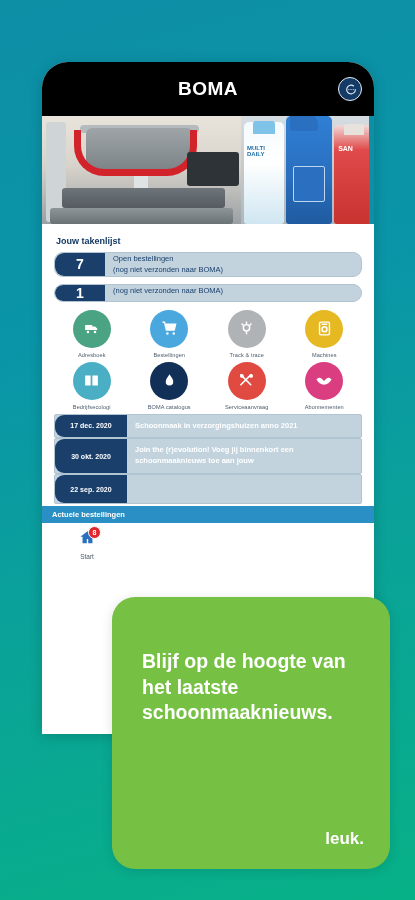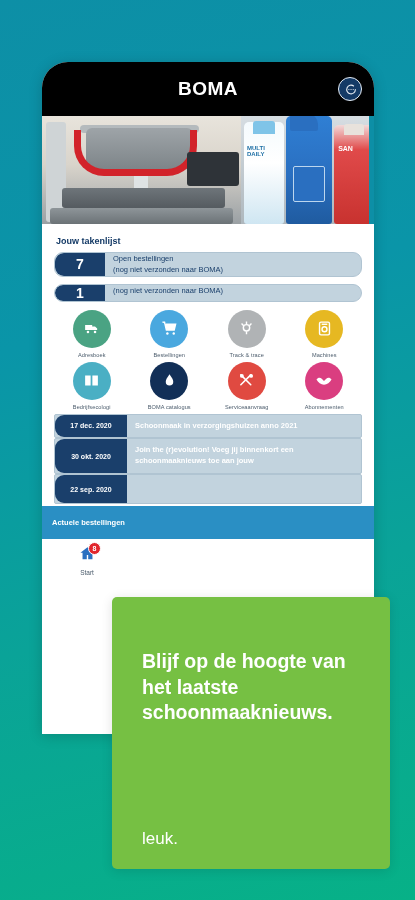--- a/index.html
+++ b/index.html
@@ -134,47 +134,47 @@
     flex:0 0 72px; background:#1a3f6b; color:#fff;
     font-size:7px; font-weight:bold;
     display:flex; align-items:center; justify-content:center;
     border-radius:9px 0 0 9px; text-align:center;
   }
   .blog-txt{ flex:1; padding:6px 8px; font-size:7.5px; font-weight:bold; color:#ffffff; line-height:1.45; }
 
   
   .actuele{
     background:#2a8fc4; color:#fff; font-size:7.5px; font-weight:bold;
-    padding:12px 10px; margin:2px -12px 0 -12px;
+    padding:4px 10px; margin:2px -12px 0 -12px;
   }
   .navbar{
     display:flex; background:#fff; padding:6px 0 10px; justify-content:flex-start;
   }
   .nav-item{ width:66px; display:flex; flex-direction:column; align-items:center; position:relative; }
   .nav-lbl{ font-size:6.5px; color:#4a5b6b; margin-top:3px; }
   .badge{
     position:absolute; top:-3px; left:34px;
     min-width:13px; height:13px; border-radius:50%;
     background:#e1262d; color:#fff; font-size:7px; font-weight:bold;
     display:flex; align-items:center; justify-content:center;
     border:1.5px solid #fff;
   }
 
   
   .promo{
     position:absolute; left:112px; top:597px; width:278px; height:272px;
-    background:#76c043; border-radius:5px;
+    background:#76c043; border-radius:23px;
     box-shadow:0 2px 12px rgba(0,0,0,.12);
     padding:52px 26px 20px 30px;
     display:flex; flex-direction:column; justify-content:space-between;
   }
   .promo-head{
     color:#ffffff; font-size:19.5px; font-weight:bold; line-height:1.32;
   }
-  .promo-foot{ color:#ffffff; font-size:17px; font-weight:normal; text-align:left; }
+  .promo-foot{ color:#ffffff; font-size:17px; font-weight:bold; text-align:right; }
 </style>
 </head>
 <body>
 
 <div class="phone">
 
   <div class="app-header">
     <div class="logo">BOMA</div>
     <div class="chat-btn">
       <svg width="13" height="13" viewBox="0 0 24 24" fill="none" stroke="#e8eef5" stroke-width="2">

